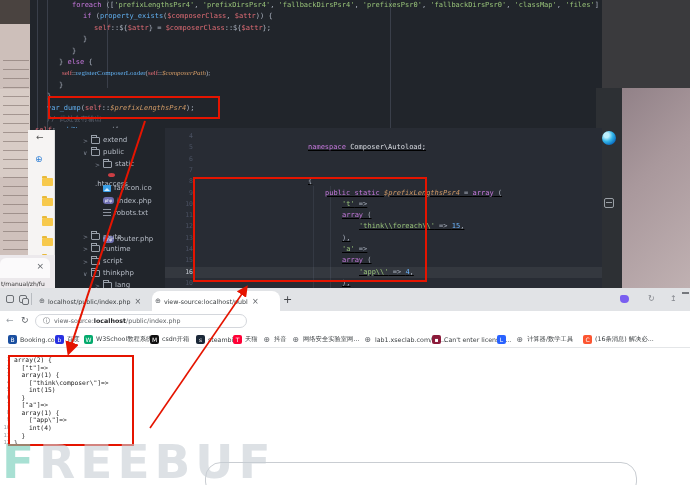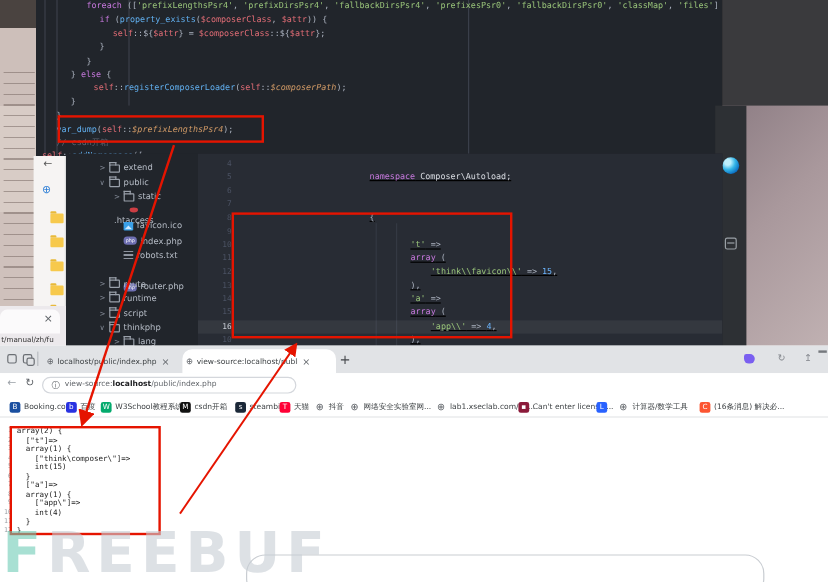--- a/index.html
+++ b/index.html
@@ -139,25 +139,25 @@
     <div class="guide" style="left:17px"></div>
     <div class="guide" style="left:77px;height:88px"></div>
     <div class="guide" style="left:360px"></div>
     <div id="topCode">
         <div class="cline" style="left: 42px; top: 1px;"><span class="tk-kw">foreach</span><span class="tk-pl"> ([</span><span class="tk-str">'prefixLengthsPsr4'</span><span class="tk-pl">, </span><span class="tk-str">'prefixDirsPsr4'</span><span class="tk-pl">, </span><span class="tk-str">'fallbackDirsPsr4'</span><span class="tk-pl">, </span><span class="tk-str">'prefixesPsr0'</span><span class="tk-pl">, </span><span class="tk-str">'fallbackDirsPsr0'</span><span class="tk-pl">, </span><span class="tk-str">'classMap'</span><span class="tk-pl">, </span><span class="tk-str">'files'</span><span class="tk-pl">] </span></div>
         <div class="cline" style="left: 53px; top: 12.4px;"><span class="tk-kw">if</span><span class="tk-pl"> (</span><span class="tk-fn">property_exists</span><span class="tk-pl">(</span><span class="tk-var">$composerClass</span><span class="tk-pl">, </span><span class="tk-var">$attr</span><span class="tk-pl">)) {</span></div>
         <div class="cline" style="left: 64px; top: 23.8px;"><span class="tk-var">self</span><span class="tk-pl">::${</span><span class="tk-var">$attr</span><span class="tk-pl">} = </span><span class="tk-var">$composerClass</span><span class="tk-pl">::${</span><span class="tk-var">$attr</span><span class="tk-pl">};</span></div>
         <div class="cline" style="left: 53px; top: 35.2px;"><span class="tk-pl">}</span></div>
         <div class="cline" style="left: 42px; top: 46.6px;"><span class="tk-pl">}</span></div>
         <div class="cline" style="left: 29px; top: 58px; text-align: right;"><span class="tk-pl">} </span><span class="tk-kw">else</span><span class="tk-pl"> {</span></div>
-        <div class="cline" style="left: 48px; top: 69.4px;"><span class="tk-var">self</span><span class="tk-pl">::</span><span class="tk-fn">registerComposerLoader</span><span class="tk-pl">(</span><span class="tk-var">self</span><span class="tk-pl">::</span><span class="tk-vi">$composerPath</span><span class="tk-pl">);</span></div>
+        <div class="cline" style="left: 32px; top: 69.4px; font-family: Liberation Serif, serif;"><span class="tk-var">self</span><span class="tk-pl">::</span><span class="tk-fn">registerComposerLoader</span><span class="tk-pl">(</span><span class="tk-var">self</span><span class="tk-pl">::</span><span class="tk-vi">$composerPath</span><span class="tk-pl">);</span></div>
         <div class="cline" style="left: 29px; top: 80.8px;"><span class="tk-pl">}</span></div>
         <div class="cline" style="left: 17px; top: 92.2px;"><span class="tk-pl">}</span></div>
         <div class="cline" style="left: 17px; top: 103.6px;"><span class="tk-fn">var_dump</span><span class="tk-pl">(</span><span class="tk-var">self</span><span class="tk-pl">::</span><span class="tk-vi">$prefixLengthsPsr4</span><span class="tk-pl">);</span></div>
-        <div class="cline" style="left: 17px; top: 115px;"><span class="tk-cmt">// csdn开箱</span></div>
+        <div class="cline" style="left: 17px; top: 115px;"><span class="tk-cmt">// 此处会有输出</span></div>
         <div class="cline" style="left: 5px; top: 126.4px;"><span class="tk-var">self</span><span class="tk-pl">::</span><span class="tk-fn">addNamespace</span><span class="tk-pl">([</span></div>
       </div>
   </div>
 
   <div class="dark-corner"></div>
   <div class="photo"></div>
   <div class="taskbar"></div>
   <div class="edge-icon"></div>
   <div class="win-sq"></div>
 
@@ -233,26 +233,27 @@
       <div class="vguide" style="left:148px"></div>
       <div class="vguide" style="left:165px"></div>
     <div class="vln" style="top: 3px;">4</div>
         <div class="vln" style="top: 14.3px;">5</div>
         <div class="vcode" style="top: 14.3px; left: 143px;"><span class="tk-kw">namespace</span><span class="tk-cls"> Composer\Autoload;</span></div>
         <div class="vln" style="top: 25.6px;">6</div>
         <div class="vln" style="top: 36.9px;">7</div>
         <div class="vln" style="top: 48.2px;">8</div>
         <div class="vcode" style="top: 48.2px; left: 143px;"><span class="tk-pl">{</span></div>
         <div class="vln" style="top: 59.5px;">9</div>
+        <div class="vcode" style="top: 59.5px; left: 160px;"><span class="tk-kw">public static</span><span class="tk-pl"> </span><span class="tk-vi">$prefixLengthsPsr4</span><span class="tk-pl"> = </span><span class="tk-kw">array</span><span class="tk-pl"> (</span></div>
         <div class="vln" style="top: 70.8px;">10</div>
         <div class="vcode" style="top: 70.8px; left: 177px;"><span class="tk-str">'t'</span><span class="tk-pl"> =&gt;</span></div>
         <div class="vln" style="top: 82.1px;">11</div>
         <div class="vcode" style="top: 82.1px; left: 177px;"><span class="tk-kw">array</span><span class="tk-pl"> (</span></div>
         <div class="vln" style="top: 93.4px;">12</div>
-        <div class="vcode" style="top: 93.4px; left: 194px;"><span class="tk-str">'think\\favicon\\'</span><span class="tk-pl"> =&gt; </span><span class="tk-num">15</span><span class="tk-pl">,</span></div>
+        <div class="vcode" style="top: 93.4px; left: 194px;"><span class="tk-str">'think\\foreach\\'</span><span class="tk-pl"> =&gt; </span><span class="tk-num">15</span><span class="tk-pl">,</span></div>
         <div class="vln" style="top: 104.7px;">13</div>
         <div class="vcode" style="top: 104.7px; left: 177px;"><span class="tk-pl">),</span></div>
         <div class="vln" style="top: 116px;">14</div>
         <div class="vcode" style="top: 116px; left: 177px;"><span class="tk-str">'a'</span><span class="tk-pl"> =&gt;</span></div>
         <div class="vln" style="top: 127.3px;">15</div>
         <div class="vcode" style="top: 127.3px; left: 177px;"><span class="tk-kw">array</span><span class="tk-pl"> (</span></div>
         <div class="curline" style="top: 138.6px;"></div>
         <div class="vln cur" style="top: 138.6px;">16</div>
         <div class="vcode" style="top: 138.6px; left: 194px;"><span class="tk-str">'app\\'</span><span class="tk-pl"> =&gt; </span><span class="tk-num">4</span><span class="tk-pl">,</span></div>
         <div class="vln" style="top: 149.9px;">10</div>

